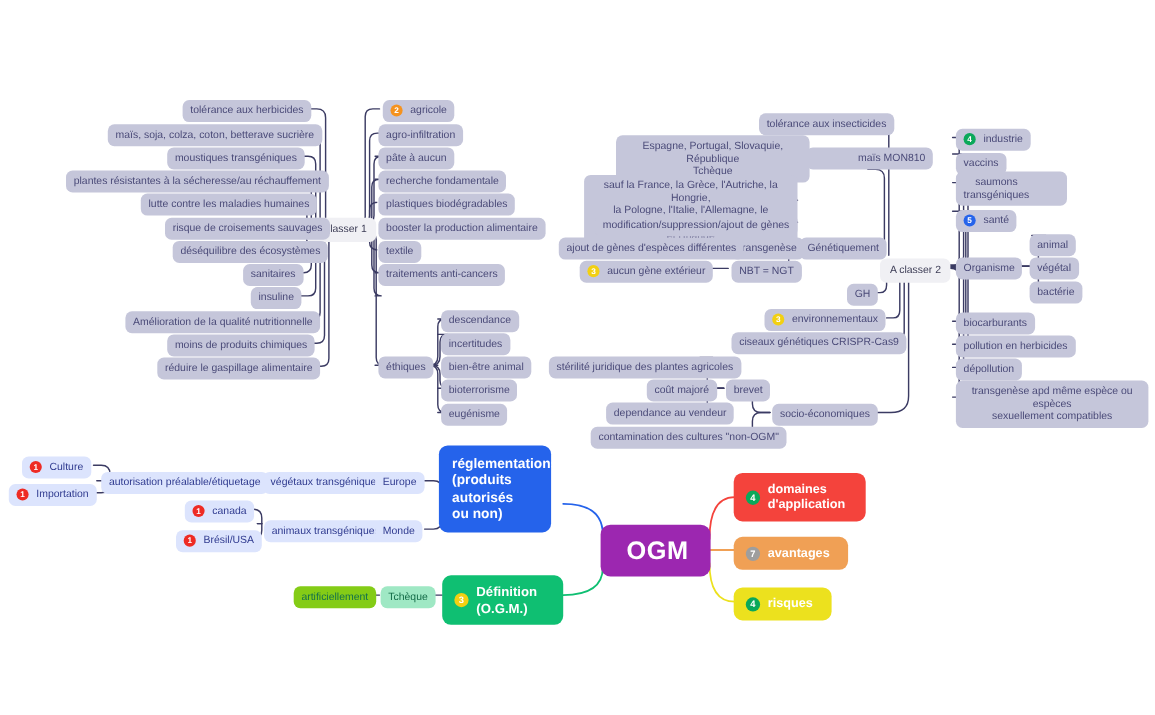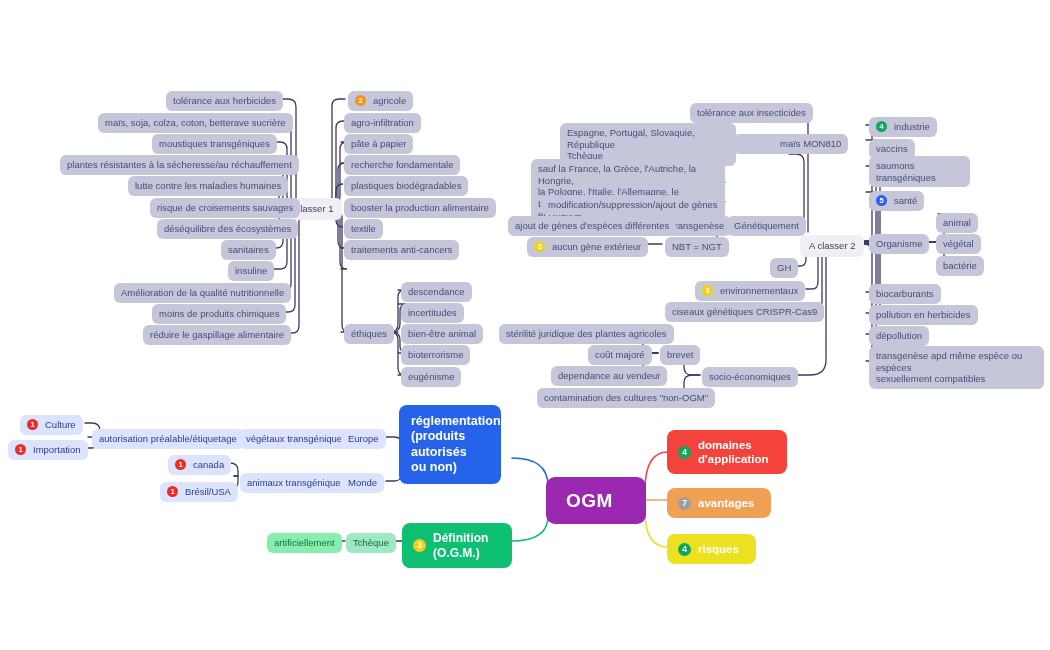--- a/index.html
+++ b/index.html
@@ -29,20 +29,21 @@
     white-space: pre-line;
     line-height: 1.22;
   }
   
   .n-grey {
     background: #c5c6da;
     color: #4a4a78;
     font-size: 9.5px;
     padding: 4px 7px;
     border-radius: 6px;
+    text-align: center;
   }
   .n-greyc {
     background: #f0f0f4;
     color: #3c3c55;
     font-size: 9.5px;
     padding: 5px 9px;
     border-radius: 6px;
   }
   
   .n-blue-lt {
@@ -55,21 +56,21 @@
   .n-blue-main {
     background: #2563eb;
     color: #ffffff;
     font-size: 12.5px;
     font-weight: bold;
     padding: 9px 12px;
     border-radius: 8px;
   }
   
   .n-green-lt {
-    background: #86efac;
+    background: #84cc16;
     color: #14714b;
     font-size: 9.5px;
     padding: 4px 7px;
     border-radius: 6px;
   }
   .n-green-md {
     background: #9fe8c4;
     color: #126a46;
     font-size: 9.5px;
     padding: 4px 7px;
@@ -80,26 +81,26 @@
     color: #ffffff;
     font-size: 12px;
     font-weight: bold;
     padding: 8px 11px;
     border-radius: 8px;
   }
   
   .n-center {
     background: #9c27b0;
     color: #ffffff;
-    font-size: 19px;
+    font-size: 23px;
     font-weight: bold;
     letter-spacing: .5px;
     padding: 0 20px;
     border-radius: 9px;
-    justify-content: flex-start;
+    justify-content: flex-end;
   }
   
   .n-red {
     background: #f4433c;
     color: #ffffff;
     font-size: 11.5px;
     font-weight: bold;
     padding: 8px 11px;
     border-radius: 8px;
   }
@@ -264,21 +265,21 @@
   <div class="node n-grey" style="left:228px; top:261px;"><span class="lbl">insuline</span></div>
   <div class="node n-grey" style="left:114px; top:283px;"><span class="lbl">Amélioration de la qualité nutritionnelle</span></div>
   <div class="node n-grey" style="left:152px; top:304px;"><span class="lbl">moins de produits chimiques</span></div>
   <div class="node n-grey" style="left:143px; top:325px;"><span class="lbl">réduire le gaspillage alimentaire</span></div>
 
   <div class="node n-grey" style="left:348px; top:91px;">
     <span class="badge b-orange">2</span>
     <span class="lbl">agricole</span>
   </div>
   <div class="node n-grey" style="left:344px; top:113px;"><span class="lbl">agro-infiltration</span></div>
-  <div class="node n-grey" style="left:344px; top:134px;"><span class="lbl">pâte à papier</span></div>
+  <div class="node n-grey" style="left:344px; top:134px;"><span class="lbl">pâte à aucun</span></div>
   <div class="node n-grey" style="left:344px; top:155px;"><span class="lbl">recherche fondamentale</span></div>
   <div class="node n-grey" style="left:344px; top:176px;"><span class="lbl">plastiques biodégradables</span></div>
   <div class="node n-grey" style="left:344px; top:198px;"><span class="lbl">booster la production alimentaire</span></div>
   <div class="node n-grey" style="left:344px; top:219px;"><span class="lbl">textile</span></div>
   <div class="node n-grey" style="left:344px; top:240px;"><span class="lbl">traitements anti-cancers</span></div>
   <div class="node n-grey" style="left:344px; top:324px;"><span class="lbl">éthiques</span></div>
 
   <div class="node n-grey" style="left:401px; top:282px;"><span class="lbl">descendance</span></div>
   <div class="node n-grey" style="left:401px; top:303px;"><span class="lbl">incertitudes</span></div>
   <div class="node n-grey" style="left:401px; top:324px;"><span class="lbl">bien-être animal</span></div>

